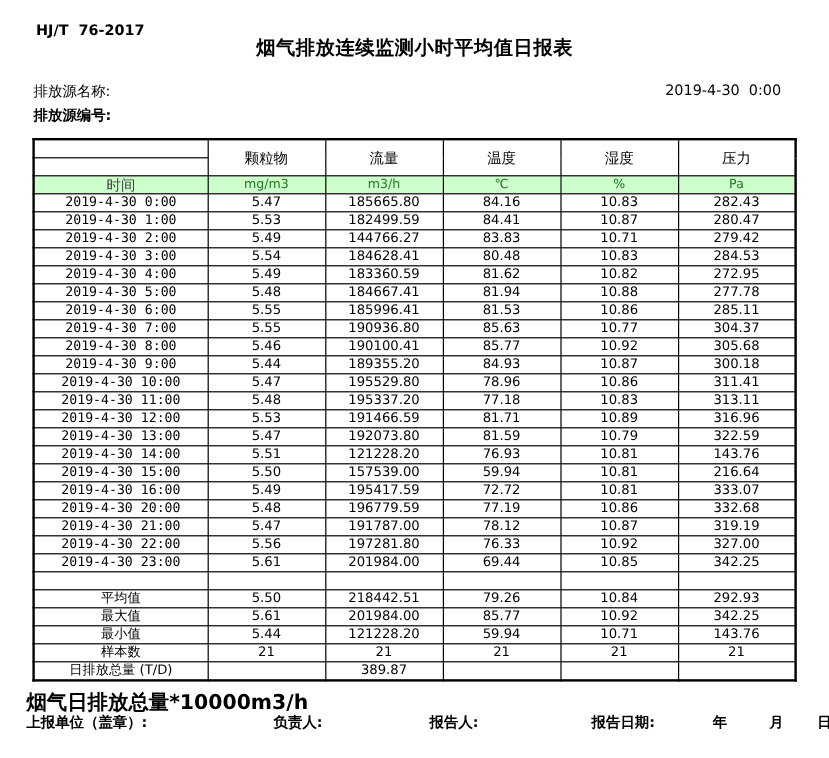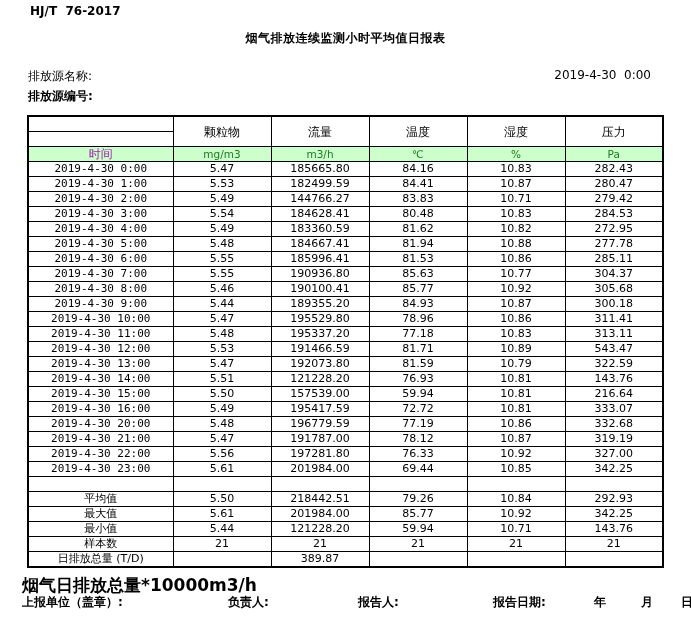--- a/index.html
+++ b/index.html
@@ -1,38 +1,38 @@
 <!DOCTYPE html>
 <html><head>
 <meta charset="utf-8">
 <style>
   html,body{margin:0;padding:0;}
   body{
     width:691px;height:632px;background:#ffffff;color:#000;
     font-family:"DejaVu Sans","Liberation Sans",sans-serif;
     position:relative;overflow:hidden;
   }
-  .std-code{position:absolute;left:30px;top:4px;font-size:12px;font-weight:bold;white-space:pre;}
-  .title{position:absolute;left:0;top:30px;width:100%;text-align:center;font-size:12px;font-weight:bold;letter-spacing:0.5px;}
+  .std-code{position:absolute;left:30px;top:18px;font-size:12px;font-weight:bold;white-space:pre;}
+  .title{position:absolute;left:0;top:30px;width:100%;text-align:center;font-size:16px;font-weight:bold;letter-spacing:0.5px;}
   .src-name{position:absolute;left:28px;top:68px;font-size:12px;font-weight:normal;}
   .src-id{position:absolute;left:28px;top:88px;font-size:12px;font-weight:bold;text-align:center;}
   .datetime{position:absolute;right:40px;top:68px;font-size:12px;white-space:pre;}
   table.report{
     position:absolute;left:27px;top:115px;width:635px;
     border-collapse:collapse;table-layout:fixed;
     border:2px solid #000;
   }
   table.report th,table.report td{
     border:1px solid #000;height:14px;line-height:14px;padding:0;
     text-align:center;font-size:11px;font-weight:normal;
     overflow:hidden;white-space:nowrap;
   }
   thead th.pollutant{font-size:12px;margin-left:32px;}
   tr.unit-row td{background:var(--green-bg);color:var(--green-txt);font-size:10.5px;}
-  tr.unit-row td.time-head{color:#a21caf;font-size:12px;}
+  tr.unit-row td.time-head{color:#404040;font-size:12px;}
   td.c-time{font-family:"DejaVu Sans Mono","Liberation Mono",monospace;font-size:10.5px;white-space:pre;}
   tr.spacer td{height:14px;}
   td.left-label{text-align:left;padding-left:4px;}
   .note{position:absolute;left:22px;top:574px;font-size:17px;font-weight:bold;}
   .sig{position:absolute;top:594px;font-size:12px;font-weight:bold;white-space:nowrap;}
   .sig.unit{left:22px;} .sig.resp{left:228px;} .sig.rept{left:358px;}
   .sig.rdate{left:493px;} .sig.year{left:594px;} .sig.month{left:641px;} .sig.day{left:681px;}
 </style>
 </head>
 <body style="--green-bg: #ccffcc; --green-txt: #1e7a1e;">
@@ -169,21 +169,21 @@
         <td>77.18</td>
         <td>10.83</td>
         <td>313.11</td>
       </tr>
       <tr>
         <td class="c-time">2019-4-30 12:00</td>
         <td>5.53</td>
         <td>191466.59</td>
         <td>81.71</td>
         <td>10.89</td>
-        <td>543.47</td>
+        <td>316.96</td>
       </tr>
       <tr>
         <td class="c-time">2019-4-30 13:00</td>
         <td>5.47</td>
         <td>192073.80</td>
         <td>81.59</td>
         <td>10.79</td>
         <td>322.59</td>
       </tr>
       <tr>

